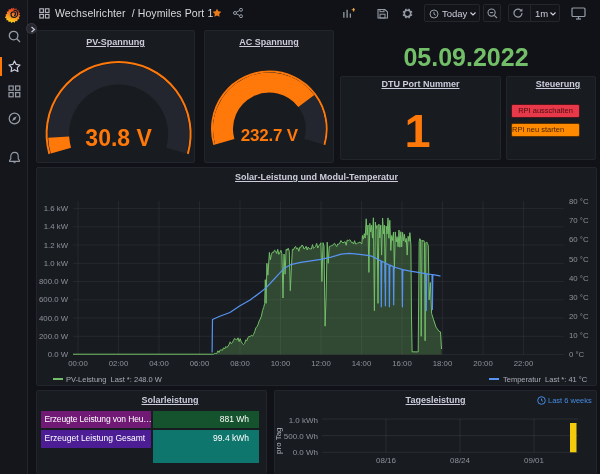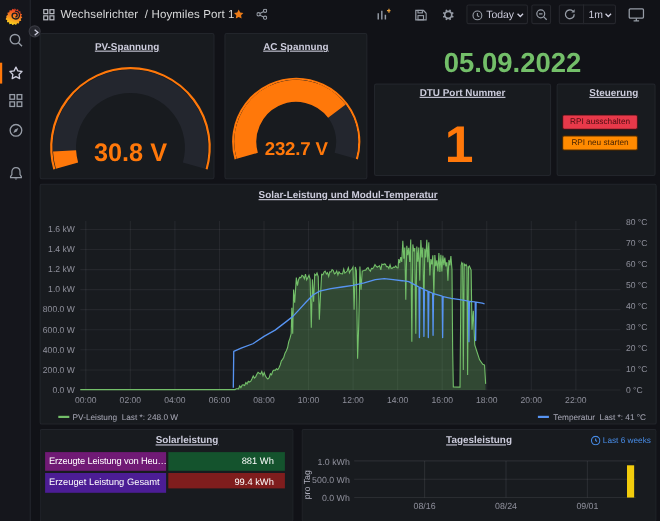--- a/index.html
+++ b/index.html
@@ -145,21 +145,21 @@
 <text x="82.6" y="116" text-anchor="middle" font-size="23" font-weight="700" letter-spacing="0" fill="#FF780A">30.8 V</text>
 </svg>
 <svg style="position:absolute;left:204px;top:30px" width="130" height="133" viewBox="0 0 130 133">
 <path d="M10.22 114.69 A57.3 57.3 0 1 1 120.38 114.69" fill="none" stroke="#FF780A" stroke-width="2"></path>
 <path d="M20.79 111.66 A46.3 46.3 0 1 1 109.81 111.66" fill="none" stroke="#23262E" stroke-width="20"></path>
 <path d="M20.79 111.66 A46.3 46.3 0 0 1 102.28 71.04" fill="none" stroke="#FF780A" stroke-width="20"></path>
 <text x="65.3" y="110.5" text-anchor="middle" font-size="17" font-weight="700" letter-spacing="-0.2" fill="#FF780A">232.7 V</text>
 </svg>
 <div style="position:absolute;left:337px;top:107px;width:161px;text-align:center;font-size:47px;font-weight:700;color:#FF780A;line-height:47px">1</div>
 <div style="position:absolute;left:511px;top:104px;width:69px;height:14px;background:#E8394A;border:1px solid rgba(0,0,0,0.65);border-radius:2px;text-align:center;font-size:7.5px;line-height:12.5px;color:#4D0E12">RPI ausschalten</div>
-<div style="position:absolute;left:511px;top:123px;width:69px;height:14px;background:#FF8A00;border:1px solid rgba(0,0,0,0.65);border-radius:2px;text-align:center;font-size:7.5px;line-height:12.5px;color:#4A2400">RPI neu starten</div>
+<div style="position:absolute;left:511px;top:123px;width:69px;height:14px;background:#FF8A00;border:1px solid rgba(0,0,0,0.65);border-radius:2px;font-size:7.5px;line-height:12.5px;color:#4A2400">RPI neu starten</div>
 <svg style="position:absolute;left:36px;top:167px" width="561" height="219" viewBox="0 0 561 219">
 <line x1="37" x2="528" y1="41.6" y2="41.6" stroke="rgba(204,204,220,0.075)" stroke-width="1"></line>
 <line x1="37" x2="528" y1="59.8" y2="59.8" stroke="rgba(204,204,220,0.075)" stroke-width="1"></line>
 <line x1="37" x2="528" y1="78.1" y2="78.1" stroke="rgba(204,204,220,0.075)" stroke-width="1"></line>
 <line x1="37" x2="528" y1="96.3" y2="96.3" stroke="rgba(204,204,220,0.075)" stroke-width="1"></line>
 <line x1="37" x2="528" y1="114.5" y2="114.5" stroke="rgba(204,204,220,0.075)" stroke-width="1"></line>
 <line x1="37" x2="528" y1="132.8" y2="132.8" stroke="rgba(204,204,220,0.075)" stroke-width="1"></line>
 <line x1="37" x2="528" y1="151.0" y2="151.0" stroke="rgba(204,204,220,0.075)" stroke-width="1"></line>
 <line x1="37" x2="528" y1="169.3" y2="169.3" stroke="rgba(204,204,220,0.075)" stroke-width="1"></line>
 <line x1="37" x2="528" y1="187.5" y2="187.5" stroke="rgba(204,204,220,0.075)" stroke-width="1"></line>
@@ -210,21 +210,21 @@
 <text x="487.5" y="199" text-anchor="middle" font-size="7.8" fill="rgba(204,204,220,0.65)">22:00</text>
   </svg>
 <div style="position:absolute;left:53px;top:377px;width:3px;height:2px"></div>
 <div style="position:absolute;left:53px;top:378px;width:10px;height:2px;background:#73BF69"></div>
 <div style="position:absolute;left:66px;top:374.5px;font-size:7.5px;color:rgba(204,204,220,0.8)">PV-Leistung&nbsp;&nbsp;Last *: 248.0 W</div>
 <div style="position:absolute;left:489px;top:378px;width:10px;height:2px;background:#5794F2"></div>
 <div style="position:absolute;left:503px;top:374.5px;font-size:7.5px;color:rgba(204,204,220,0.8)">Temperatur&nbsp;&nbsp;Last *: 41 °C</div>
 <div style="position:absolute;left:40.5px;top:410.5px;width:110px;height:17.5px;background:#701a75;color:#fff;font-size:8.5px;line-height:17.5px;padding-left:4px;white-space:nowrap;overflow:hidden;letter-spacing:-0.15px">Erzeugte Leistung von Heu…</div>
 <div style="position:absolute;left:153px;top:410.5px;width:106px;height:17.5px;background:#14532d;color:#fff;font-size:8.5px;line-height:17.5px;text-align:right;padding-right:10px">881 Wh</div>
 <div style="position:absolute;left:40.5px;top:430px;width:110px;height:17.5px;background:#4c1d95;color:#fff;font-size:8.5px;line-height:17.5px;padding-left:4px;white-space:nowrap;overflow:hidden">Erzeuget Leistung Gesamt</div>
-<div style="position:absolute;left:153px;top:430px;width:106px;height:14px;background:#7f1d1d;color:#fff;font-size:8.5px;line-height:17.5px;text-align:right;padding-right:10px">99.4 kWh</div>
+<div style="position:absolute;left:153px;top:430px;width:106px;height:33px;background:#0f766e;color:#fff;font-size:8.5px;line-height:17.5px;text-align:right;padding-right:10px">99.4 kWh</div>
 <svg style="position:absolute;left:274px;top:390px" width="323" height="84" viewBox="0 0 323 84">
 <line x1="48" x2="304" y1="62.30" y2="62.30" stroke="rgba(204,204,220,0.10)"></line>
 <line x1="48" x2="304" y1="45.65" y2="45.65" stroke="rgba(204,204,220,0.10)"></line>
 <line x1="48" x2="304" y1="29.00" y2="29.00" stroke="rgba(204,204,220,0.10)"></line>
 <line x1="112" x2="112" y1="29" y2="62.3" stroke="rgba(204,204,220,0.10)"></line>
 <line x1="186" x2="186" y1="29" y2="62.3" stroke="rgba(204,204,220,0.10)"></line>
 <line x1="260" x2="260" y1="29" y2="62.3" stroke="rgba(204,204,220,0.10)"></line>
 <rect x="296" y="33" width="6.5" height="29.3" fill="#F2CC0C"></rect>
 <text x="44" y="32.5" text-anchor="end" font-size="8" fill="rgba(204,204,220,0.65)">1.0 kWh</text>
 <text x="44" y="49.1" text-anchor="end" font-size="8" fill="rgba(204,204,220,0.65)">500.0 Wh</text>

